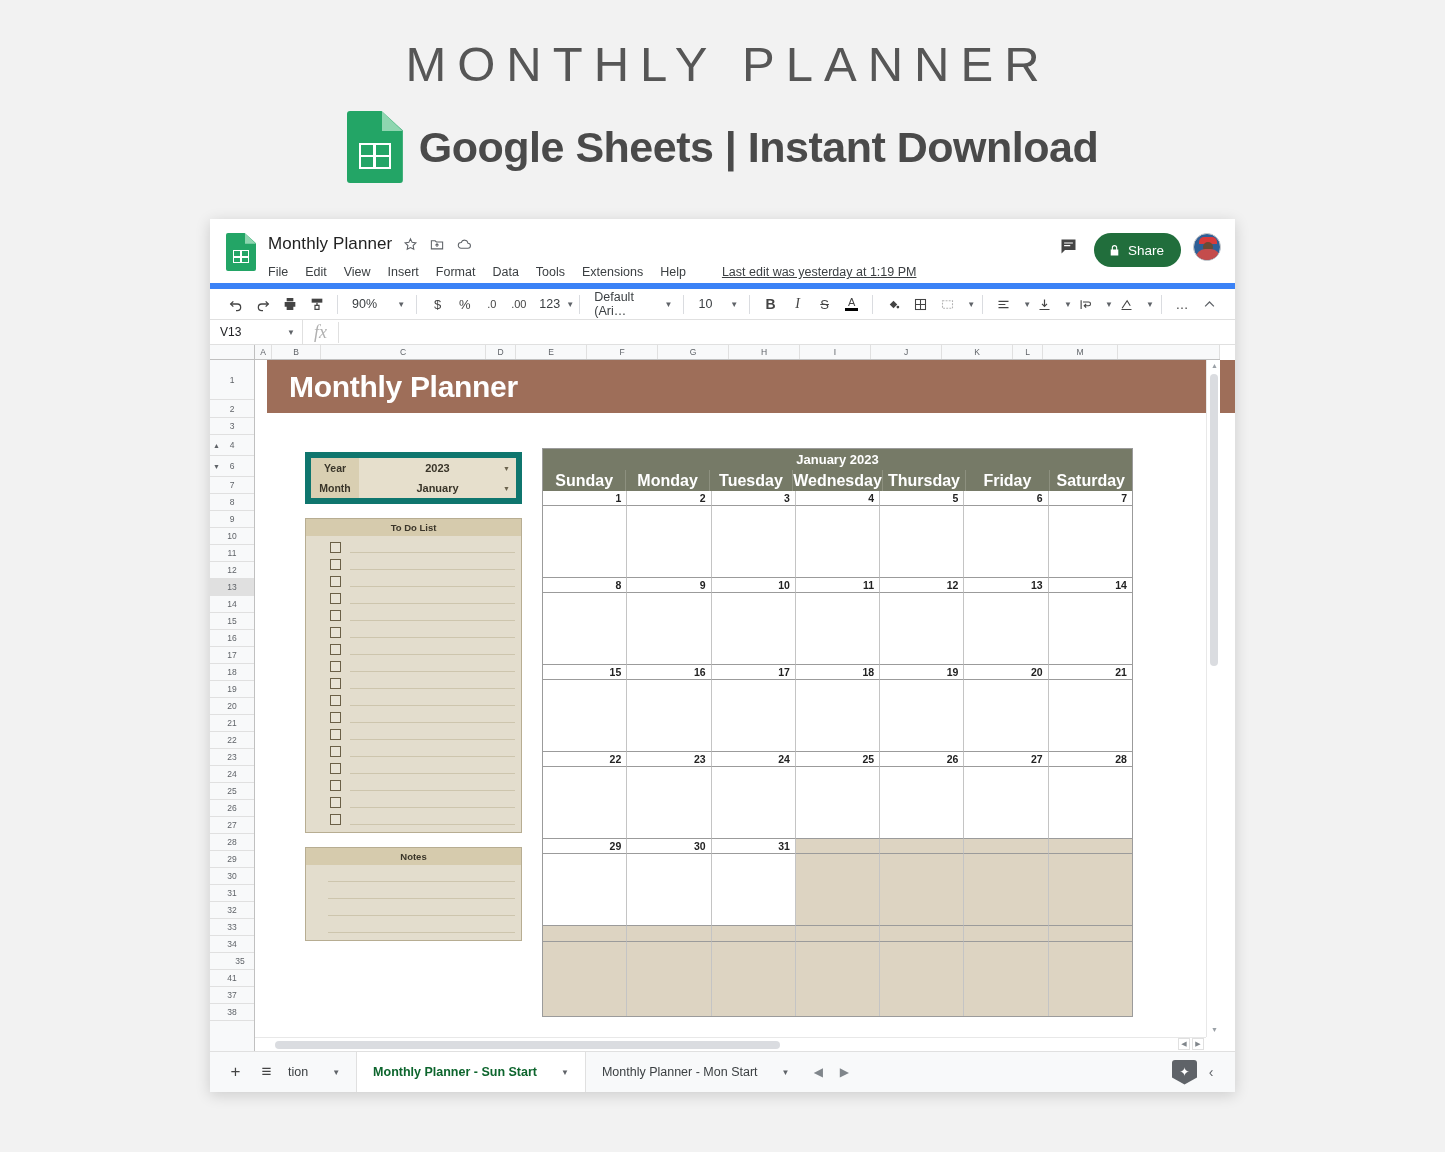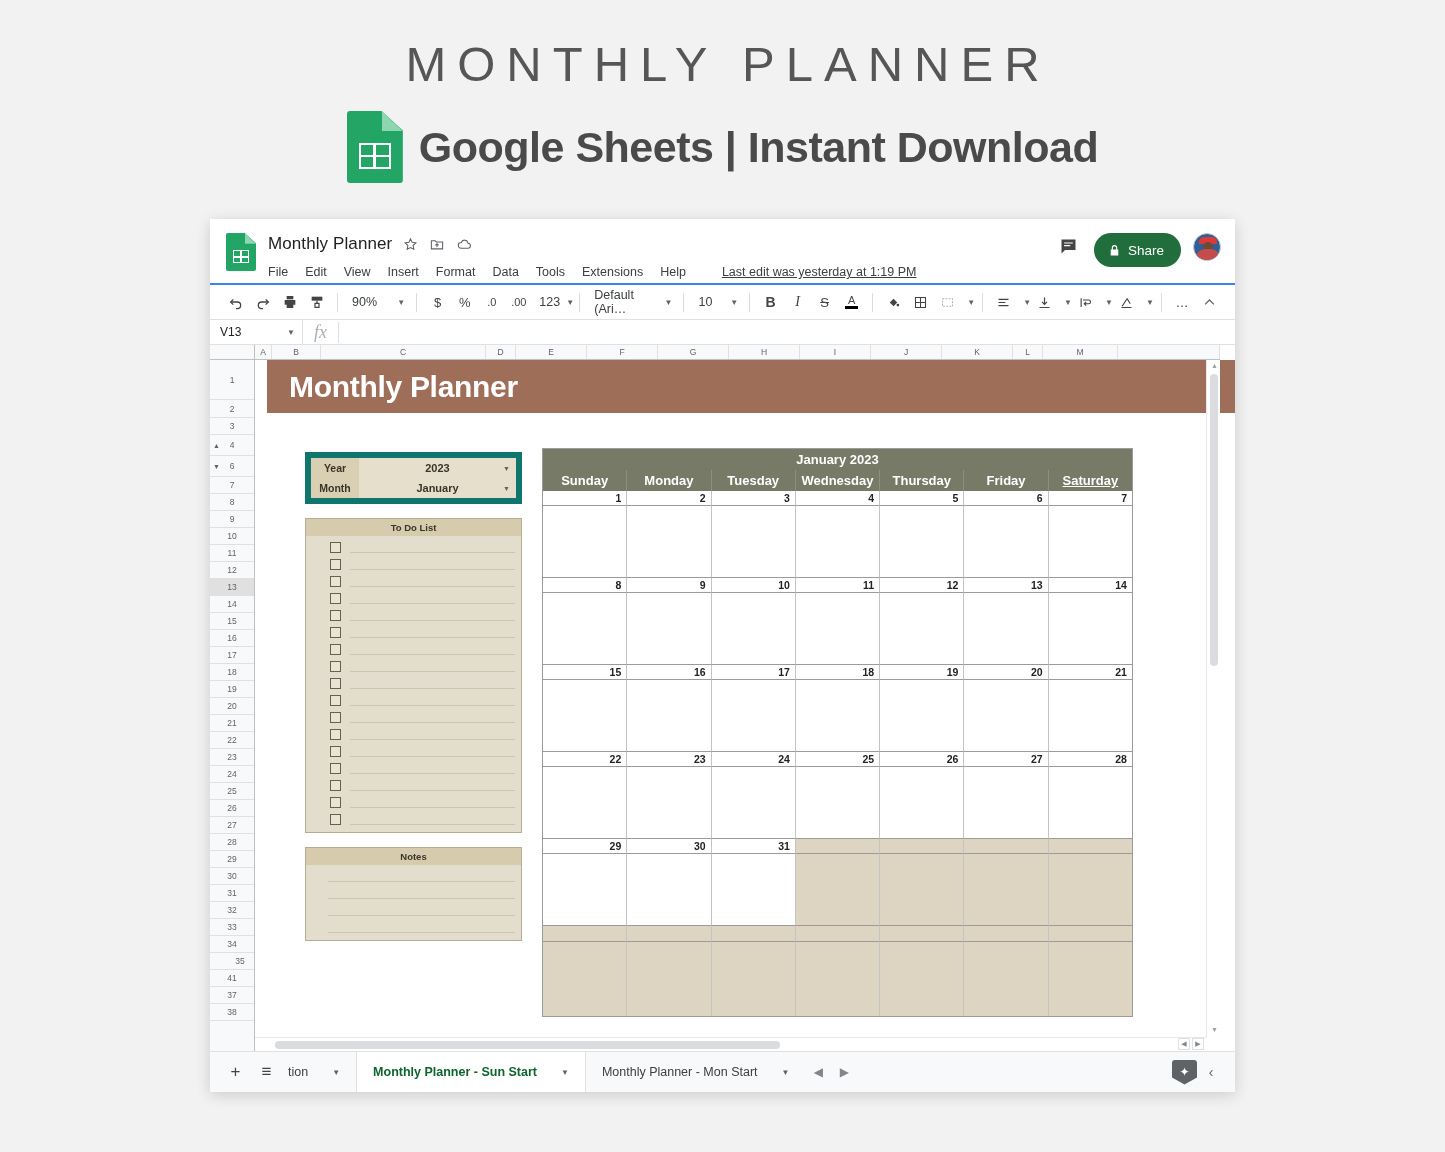--- a/index.html
+++ b/index.html
@@ -93,21 +93,21 @@
     width:28px;height:28px;border-radius:50%;
     background:#2f5f97; overflow:hidden; position:relative; border:1px solid #ccc;
   }
   .avatar .hat{position:absolute;left:5px;top:3px;width:18px;height:7px;background:#d93b3b;border-radius:5px 5px 0 0;}
   .avatar .face{position:absolute;left:9px;top:8px;width:10px;height:10px;border-radius:50%;background:#6b4b34;}
   .avatar .body{position:absolute;left:2px;bottom:0;width:24px;height:11px;background:#c44c4c;border-radius:9px 9px 0 0;}
 
   
   .toolbar {
     display:flex; align-items:center; height:36px;
-    padding:0 12px; gap:0; border-top:2px solid #3b82f6;
+    padding:0 12px; gap:0; border-top:6px solid #3b82f6;
   }
   .tb-btn {
     width:28px; height:28px; display:flex; align-items:center; justify-content:center;
     color:#444; font-size:13px; border-radius:4px;
   }
   .tb-sep { width:1px; height:19px; background:#dadce0; margin:0 7px; }
   .tb-field {
     height:26px; display:flex; align-items:center; justify-content:space-between;
     font-size:12.5px; color:#3c4043; border-radius:4px; padding:0 4px 0 7px;
   }
@@ -193,26 +193,26 @@
 
   
   .calendar { position:absolute; left:287px; top:88px; width:591px; border:1px solid #9b9b9b; }
   .cal-title {
     background:#767a67; color:#fff; height:21px;
     display:flex; align-items:center; justify-content:center;
     font-size:13px; font-weight:700;
   }
   .cal-dow { display:flex; background:#767a67; height:21px; }
   .cal-dow div {
-    flex:1; color:#fff; font-size:13px; font-weight:700;
+    flex:1; color:#fff; font-size:16px; font-weight:700;
     display:flex; align-items:center; justify-content:center;
     border-right:1px solid #8d907f;
     text-align:center;
   }
-  .cal-dow div:last-child { border-right:none;text-decoration:underline; }
+  .cal-dow div:last-child { border-right:none; }
   .wk-nums { display:flex; height:15px; }
   .wk-nums div {
     flex:1; font-size:10.5px; font-weight:700; color:#222;
     display:flex; align-items:center; justify-content:flex-end;
     padding-right:5px; border-right:1px solid #c4c4c4; border-bottom:1px solid #9b9b9b;
     background:#fff;
   }
   .wk-nums div:last-child { border-right:none; }
   .wk-body { display:flex; height:72px; }
   .wk-body div {

